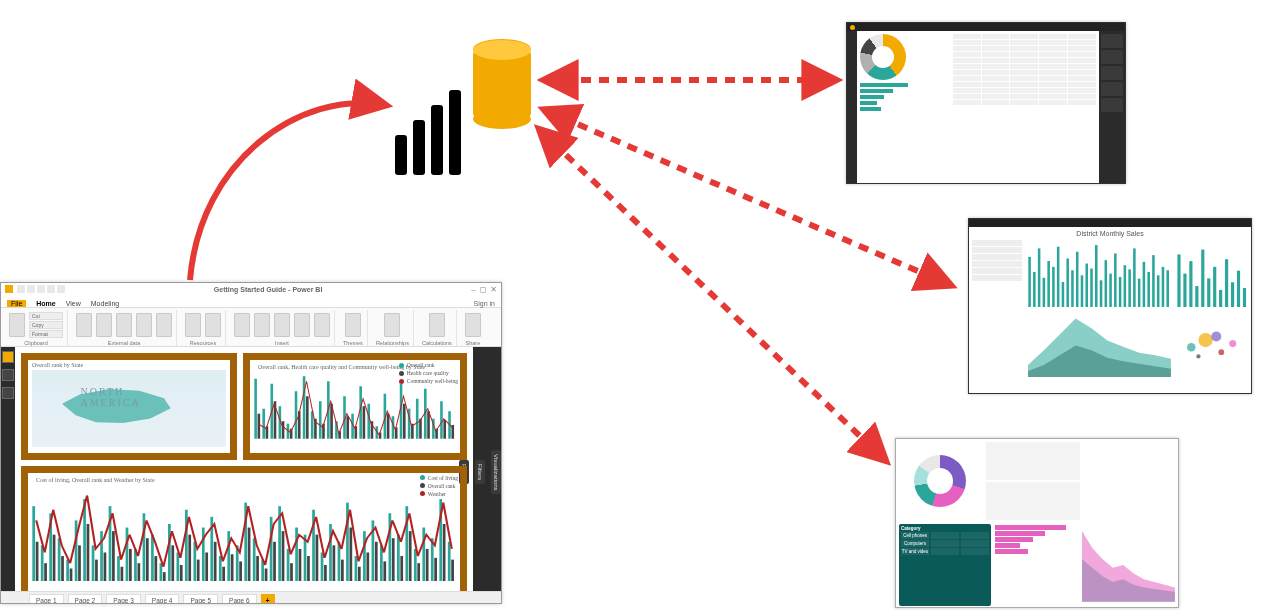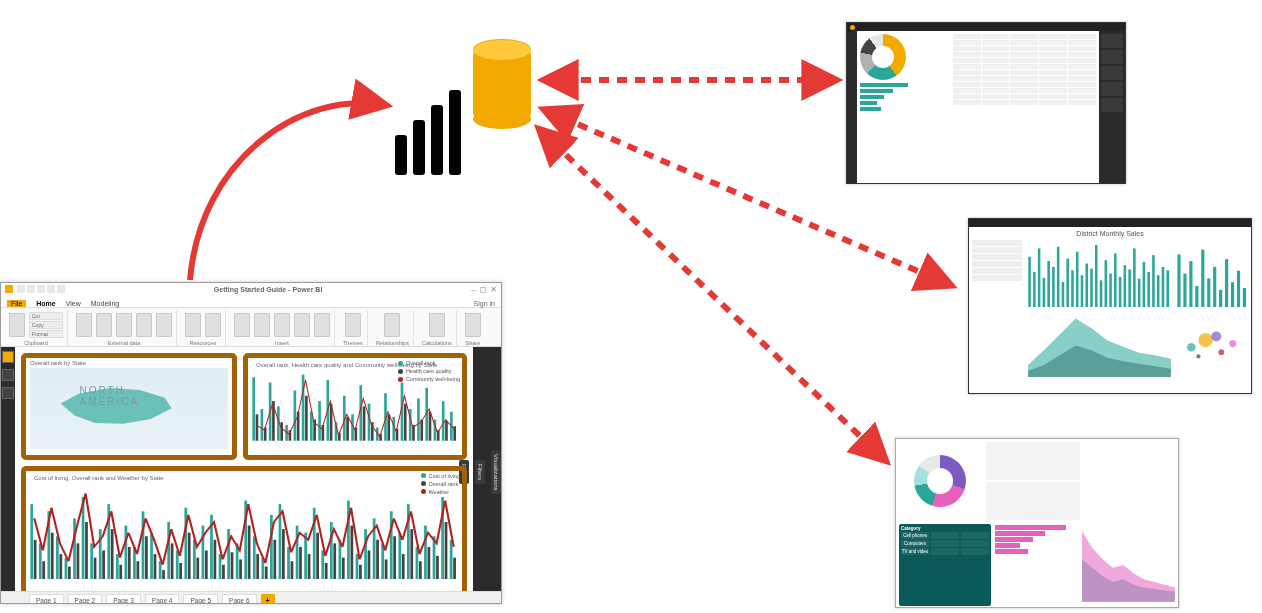--- a/index.html
+++ b/index.html
@@ -190,25 +190,26 @@
     gap: 6px;
     padding-top: 6px;
     writing-mode: vertical-rl;
     color: #ddd;
     font-size: 6px;
   }
   .dw-right-rail .pane { background: #3a3a3a; padding: 4px 2px; border-radius: 2px; }
 
   .dw-row1 { display: flex; gap: 6px; height: 46%; }
   .card {
-    border: 5px solid #a16207;
-    border-radius: 5px;
+    border: 7px solid #a16207;
+    border-radius: 0;
     position: relative;
     overflow: hidden;
     font-size: 6px;
+    font-family: Liberation Serif, serif;
   }
   .card-title {
     font-size: 6px;
     color: #666;
     padding: 2px 4px 0 4px;
     white-space: nowrap;
     overflow: hidden;
     text-overflow: ellipsis;
   }
   .map { flex: 1; }

